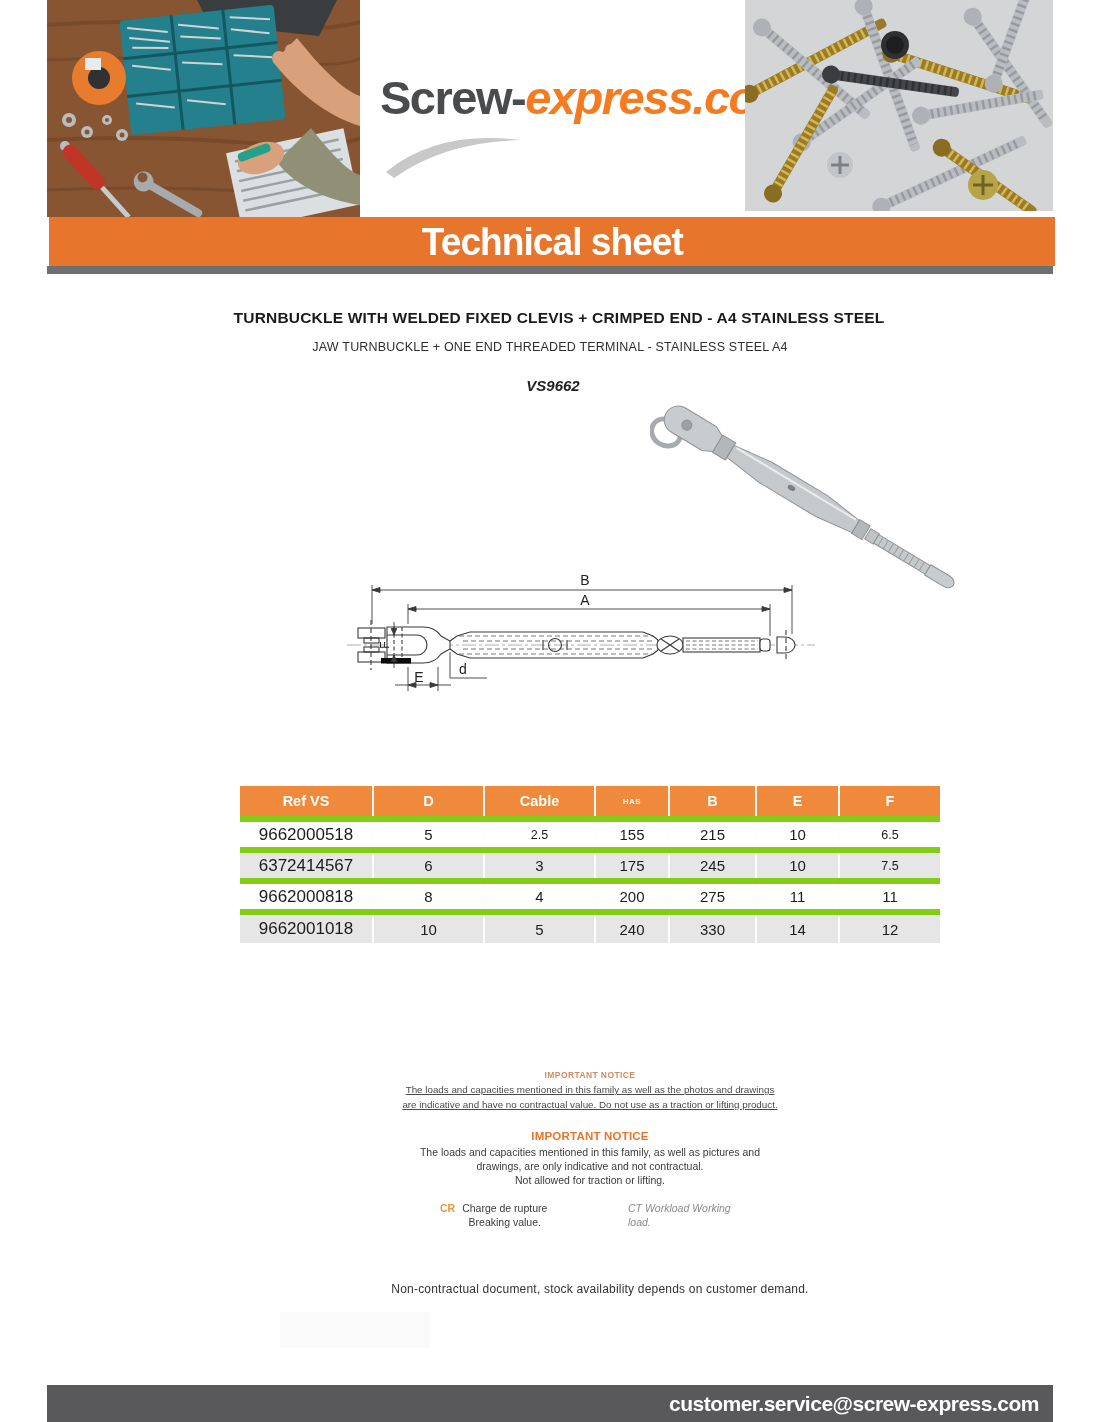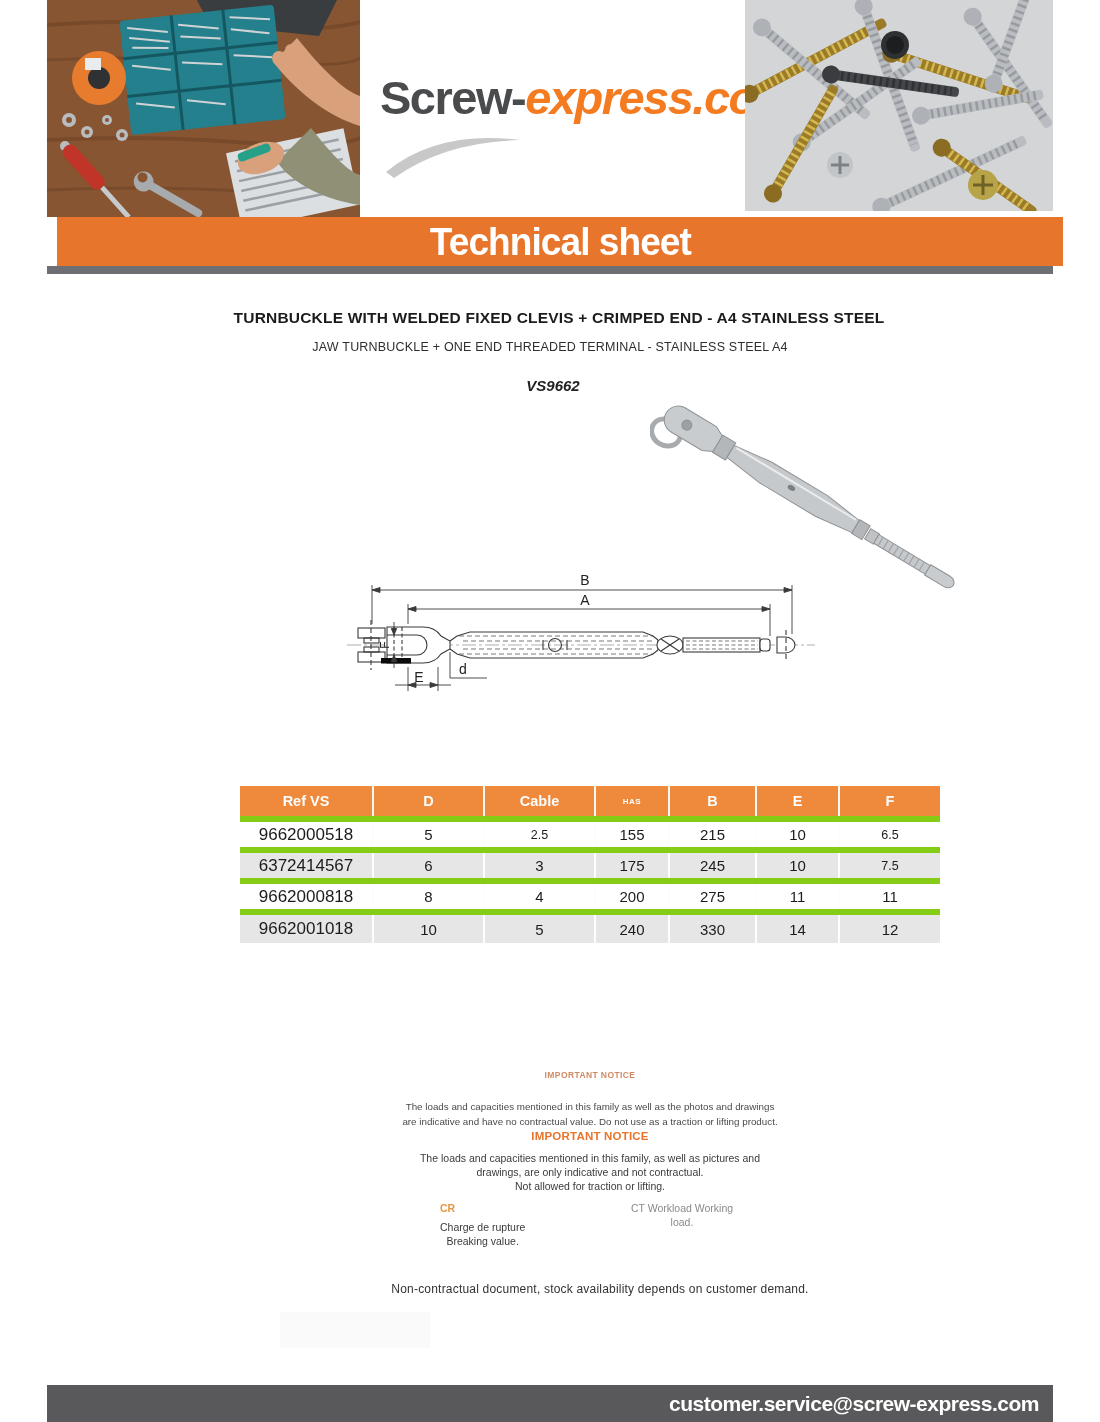--- a/index.html
+++ b/index.html
@@ -11,21 +11,21 @@
   
   .photo-left  { left:47px;  top:0; width:313px; height:217px; overflow:hidden; }
   .logo-area   { left:360px; top:0; width:385px; height:217px; background:#fff; }
   .photo-right { left:745px; top:0; width:308px; height:211px; overflow:hidden; }
   .logo-text { position:absolute; left:20px; top:70px; font-size:47px; font-weight:bold;
                letter-spacing:-1.5px; white-space:nowrap; }
   .logo-dark   { color:#4a4b4d; }
   .logo-orange { color:#f47b20; font-style:italic; }
   .swoosh { position:absolute; left:22px; top:126px; }
 
-  .banner { left:57px; top:217px; width:1006px; height:49px; background:#e8752c;
+  .banner { left:49px; top:217px; width:1006px; height:49px; background:#e8752c;
             color:#fff; text-align:center; line-height:49px; }
   .banner span { display:inline-block; font-size:39px; font-weight:bold; letter-spacing:-1px;
                  transform:scaleX(.95); transform-origin:center; }
   .banner-shadow { left:47px; top:266px; width:1006px; height:8px; background:#6e6f72; }
 
   
   .title    { left:0; top:309px; width:1100px; text-align:center; font-size:15.5px;
               font-weight:bold; color:#1b1b1b; letter-spacing:.2px;padding-left:18px; }
   .subtitle { left:0; top:340px; width:1100px; text-align:center; font-size:12.5px;
               font-weight:normal; color:#2e2e2e; letter-spacing:.2px; }
@@ -47,31 +47,31 @@
                   border-left:2px solid #fdfdfd; }
   .dim-table td:first-child { border-left:none; font-size:17px; }
   .dim-table tbody tr { border-top:6px solid #84cc16; }
   .dim-table tbody tr:nth-child(even) td { background:#e6e6e6; }
   .th-small { font-size:8px !important; letter-spacing:.5px; }
   .sm { font-size:12.5px !important; }
 
   
   .notice1 { left:400px; top:1070px; width:380px; text-align:center; }
   .notice1 .nh { color:#d08a62; font-size:8.5px; font-weight:bold; letter-spacing:.4px; }
-  .notice1 .nb { font-size:9.8px; color:#4a4a4a; line-height:1.5; margin-top:20px; }
+  .notice1 .nb { font-size:9.8px; color:#4a4a4a; line-height:1.5; margin-top:3px;text-decoration:underline; }
   .notice2 { left:400px; top:1130px; width:380px; text-align:center; }
   .notice2 .nh { color:#e8742c; font-size:11.5px; font-weight:bold; letter-spacing:.2px; }
   .notice2 .nb1, .notice2 .nb2 { font-size:10.5px; color:#3b3b3b; line-height:1.35; }
-  .notice2 .nb1 { margin-top:9px; }
-
-  .legend-cr { left:440px; top:1202px; display:flex; gap:7px; font-size:10.5px;flex-direction:column; }
+  .notice2 .nb1 { margin-top:3px; }
+
+  .legend-cr { left:440px; top:1202px; display:flex; gap:7px; font-size:10.5px; }
   .legend-cr .abbr { color:#e8953f; font-weight:bold; }
   .legend-cr .txt { color:#3a3a3a; text-align:center; line-height:1.3; }
-  .legend-ct { left:628px; top:1202px; width:108px; text-align:center; color:#8a8a8a;
-               font-size:10.5px; line-height:1.3; }
+  .legend-ct { left:628px; top:1202px; width:108px; text-align:left; color:#8a8a8a;
+               font-size:10.5px; line-height:1.3;font-style:italic; }
 
   .footnote { left:100px; top:1282px; width:1000px; text-align:center; font-size:12px;
               color:#333; letter-spacing:.2px; }
   .ghost-box { left:280px; top:1312px; width:150px; height:36px; background:#fbfafa; }
 
   
   .footer { left:47px; top:1385px; width:1006px; height:37px; background:#59595b;
             color:#fff; text-align:right; line-height:37px; padding-right:14px; }
   .footer span { font-size:21px; font-weight:bold; letter-spacing:-.5px;text-align:right; }
 </style>

